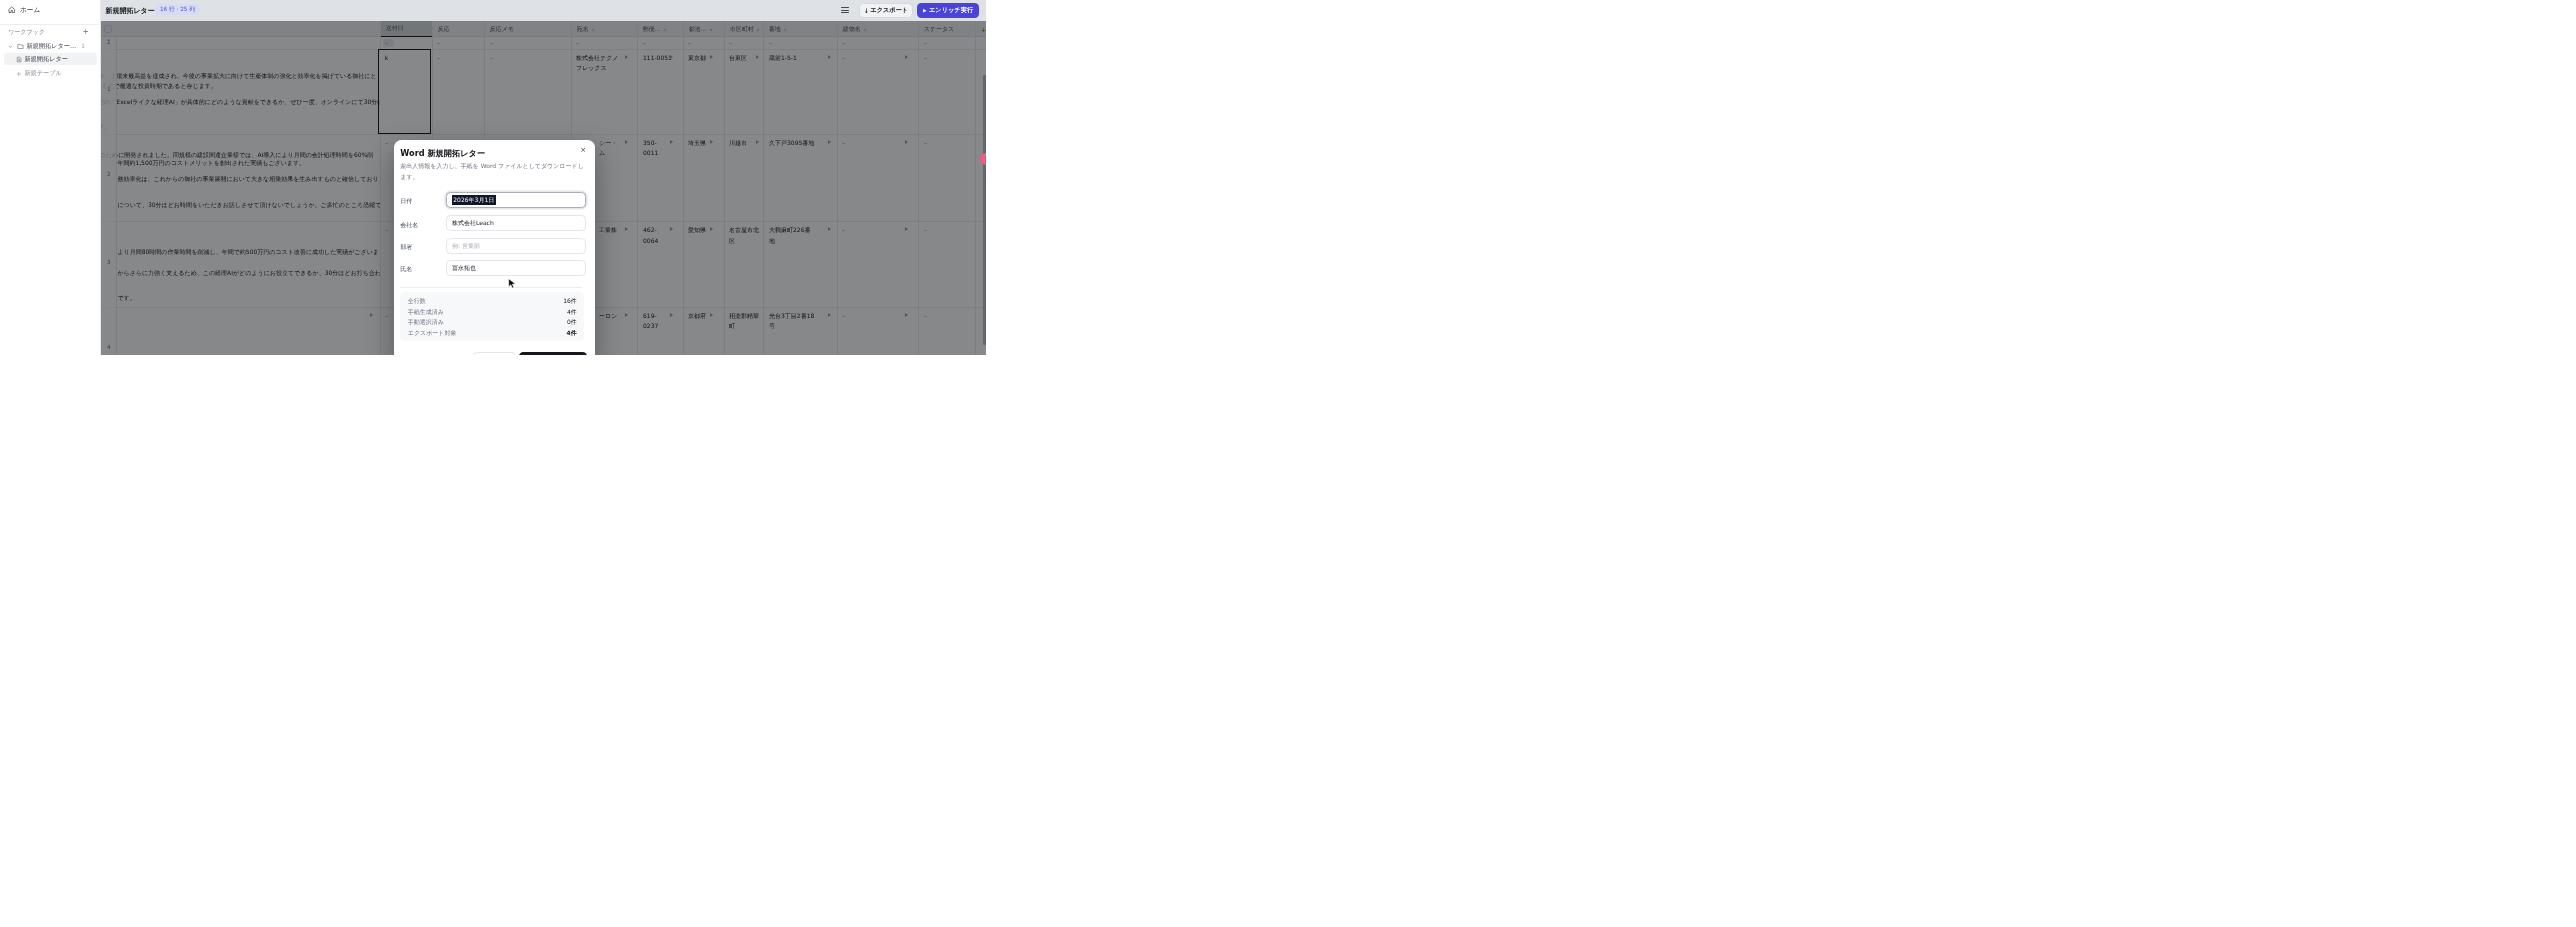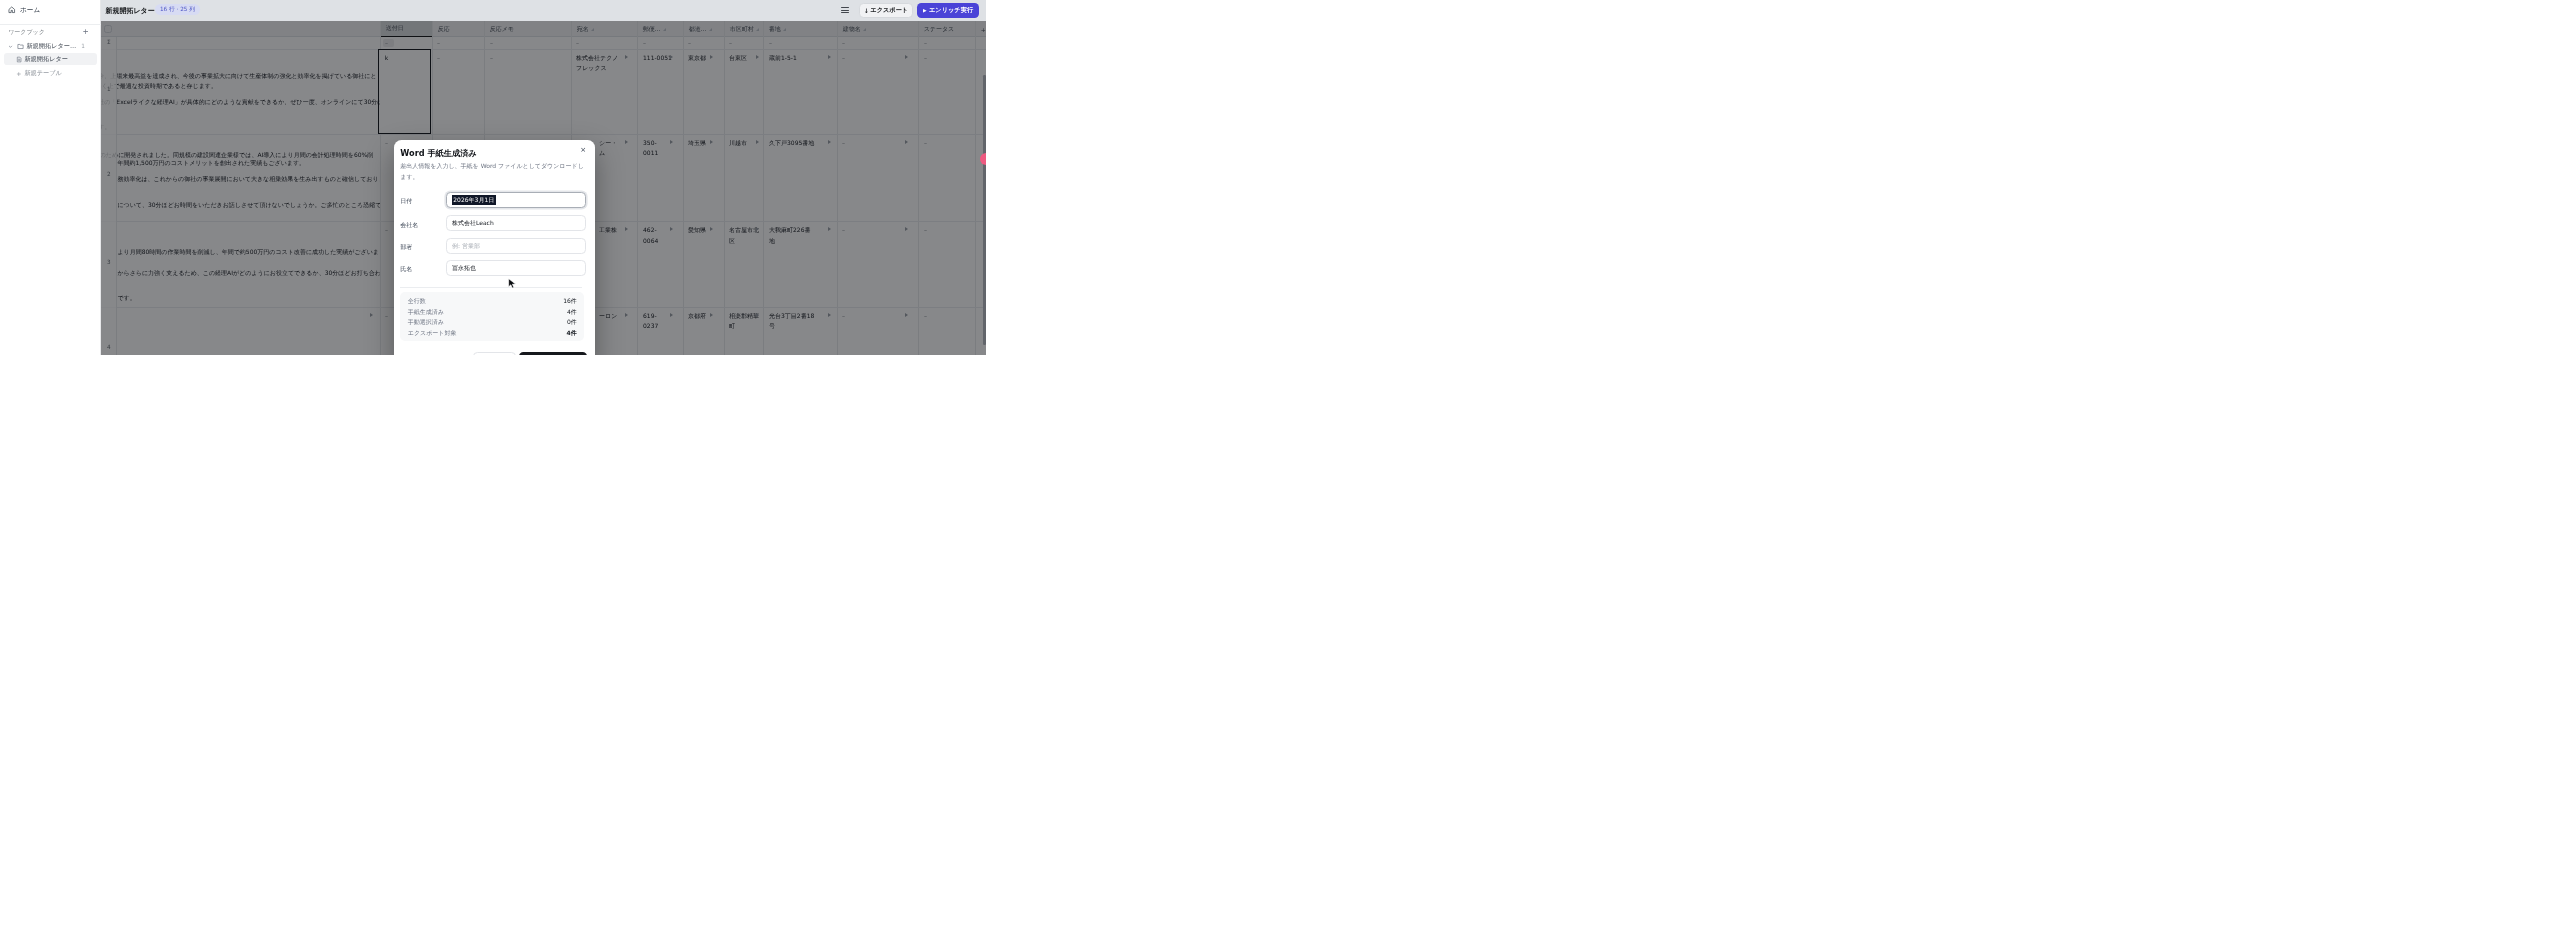--- a/index.html
+++ b/index.html
@@ -329,21 +329,21 @@
       <div class="chev" style="left: 804px; top: 292px;"></div>
       <div class="chev" style="left: 269px; top: 292px;"></div>
     </div>
 
   <div id="dim"></div>
   <div id="scrollbar"></div>
   <div id="pinkdot"></div>
 
   <div id="modal">
     <div class="m-close">×</div>
-    <div class="m-title">Word 手紙生成済み</div>
+    <div class="m-title">Word 新規開拓レター</div>
     <div class="m-sub" style="top:22px;">差出人情報を入力し、手紙を Word ファイルとしてダウンロードし</div>
     <div class="m-sub" style="top:33px;">ます。</div>
 
     <div class="m-label" style="top:57px;">日付</div>
     <div class="m-input focus" style="top:52px;">
       <span class="selected">2026年3月1日</span>
     </div>
 
     <div class="m-label" style="top:81px;">会社名</div>
     <div class="m-input" style="top:75px;">

